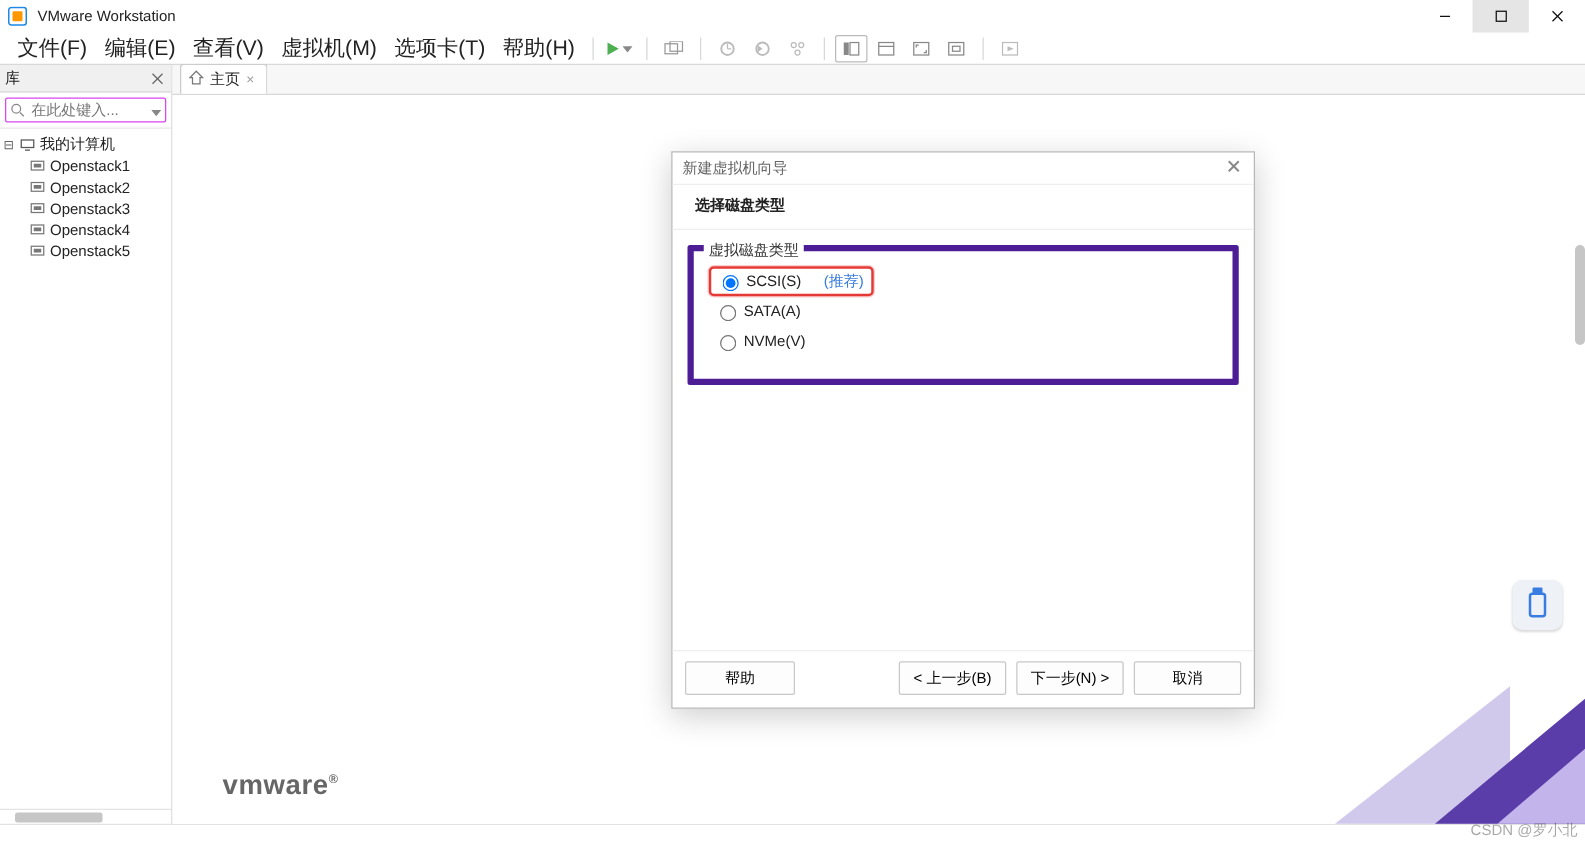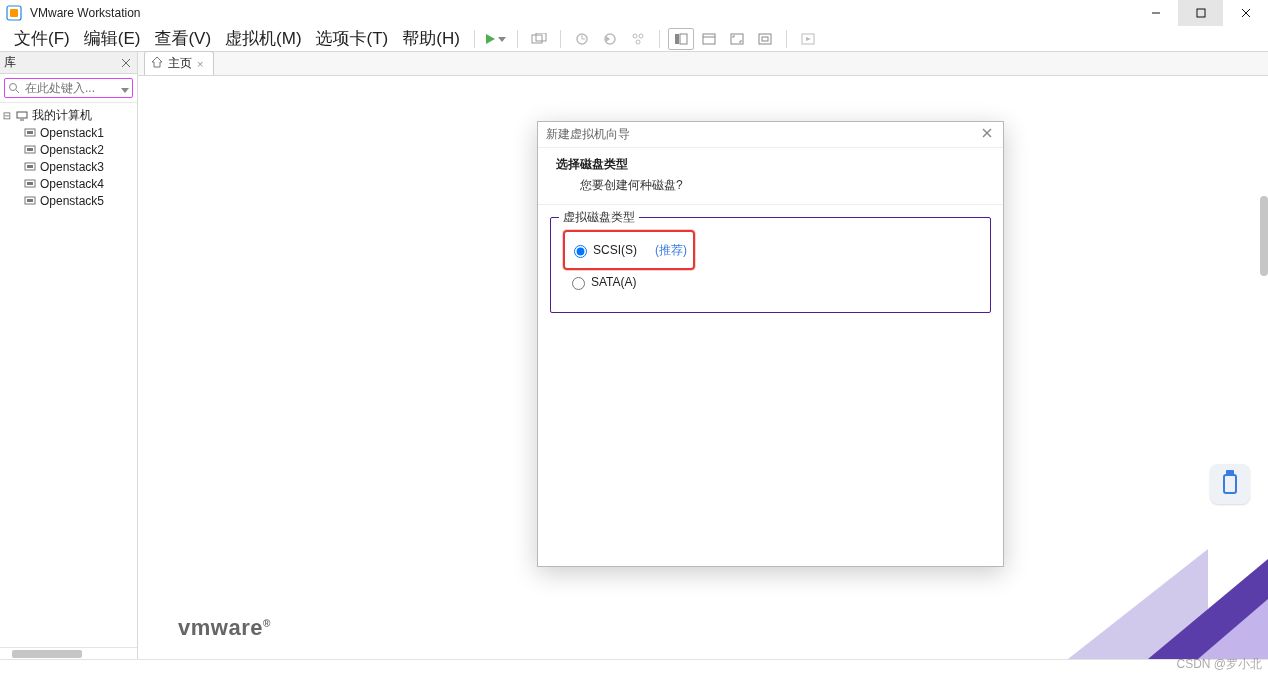--- a/index.html
+++ b/index.html
@@ -53,26 +53,26 @@
   .usb-tile .usb::before { content:""; position:absolute; top:-6px; left:1px; width:8px; height:5px; background:#3a7de0; border-radius:1px;}
   .right-scroll { position:absolute; right:0; top:120px; width:8px; height:80px; background:#c6c6c6; border-radius:4px;}
   
   .dialog { position:absolute; left:399px; top:45px; width:467px; height:446px; background:#fff; border:1px solid #b8b8b8; box-shadow:0 6px 24px rgba(0,0,0,0.2); display:flex; flex-direction:column;}
   .dialog-titlebar { height:26px; display:flex; align-items:center; padding:0 8px; color:#666; border-bottom:1px solid #eee;}
   .dialog-titlebar .dt-title { flex:1; font-size:12px;}
   .dialog-titlebar .dt-close { color:#888; width:16px; text-align:center;}
   .dialog-head { padding: 8px 18px 10px 18px; border-bottom:1px solid #eee;}
   .dialog-head .h1 { font-weight:700; font-size:12px; }
   .dialog-head .h2 { font-size:12px; color:#333; margin-left:24px; margin-top:4px;}
-  .groupbox { margin: 12px 12px 0 12px; border:1px solid #4c1d95; padding:12px 10px 18px 10px; position:relative; border-radius:2px;}
+  .groupbox { margin: 12px 12px 0 12px; border:5px solid #4c1d95; padding:12px 10px 18px 10px; position:relative; border-radius:2px;}
   .groupbox .legend { position:absolute; top:-9px; left:8px; background:#fff; padding:0 4px; font-size:12px; color:#333;}
   .radio-row { display:flex; align-items:center; height:24px; margin-left:6px;}
   .radio-row input { margin-right:6px;}
   .radio-row .rec { color:#3a7de0; margin-left:18px;}
-  .radio-row.highlight { border:2px solid #e53935; border-radius:4px; padding:18px 4px; margin-left:2px; width:132px; box-shadow:0 0 0 1px rgba(229,57,53,.25);}
+  .radio-row.highlight { border:2px solid #e53935; border-radius:4px; padding:2px 4px; margin-left:2px; width:132px; box-shadow:0 0 0 1px rgba(229,57,53,.25);}
   .dialog-footer { margin-top:auto; padding: 8px 10px 10px 10px; border-top:1px solid #eee; display:flex; gap:8px;}
   .dialog-footer .btn { border:1px solid #c8c8c8; background:#fdfdfd; padding:4px 0; font-size:12px; border-radius:2px; text-align:center;}
   .dialog-footer .help-btn { width:88px;}
   .dialog-footer .spacer { flex:1;}
   .dialog-footer .nav-btn { width:86px;}
   
   .watermark { position:absolute; right:6px; bottom:0; font-size:12px; color:rgba(0,0,0,0.35); }
   .footer-gap { height:14px; border-top:1px solid #e2e2e2;}
 </style>
 </head>
@@ -308,32 +308,42 @@
           <span class="dt-title">新建虚拟机向导</span>
           <span class="dt-close">
             <svg width="12" height="12">
                 <line x1="2" y1="2" x2="10" y2="10" stroke="#888" stroke-width="1.5"></line>
                 <line x1="10" y1="2" x2="2" y2="10" stroke="#888" stroke-width="1.5"></line>
               </svg>
           </span>
         </div>
         <div class="dialog-head">
           <div class="h1">选择磁盘类型</div>
-          <div class="h2">您要创建何种磁盘?</div>
         </div>
         <div class="groupbox">
           <div class="legend">虚拟磁盘类型</div>
           <label class="radio-row highlight">
             <input type="radio" name="disktype" checked="" style="">
             <span>SCSI(S)</span>
             <span class="rec">(推荐)</span>
           </label>
           <label class="radio-row">
             <input type="radio" name="disktype" style="">
             <span>SATA(A)</span>
           </label>
+          <label class="radio-row">
+            <input type="radio" name="disktype" style="">
+            <span>NVMe(V)</span>
+          </label>
+        </div>
+        <div class="dialog-footer">
+          <button class="btn help-btn">帮助</button>
+          <div class="spacer"></div>
+          <button class="btn nav-btn">&lt; 上一步(B)</button>
+          <button class="btn nav-btn">下一步(N) &gt;</button>
+          <button class="btn nav-btn">取消</button>
         </div>
       </div>
     </div>
   </div>
 </div>
 <div class="footer-gap"></div>
 <div class="watermark">CSDN @罗小北</div>
 
 </body></html>

